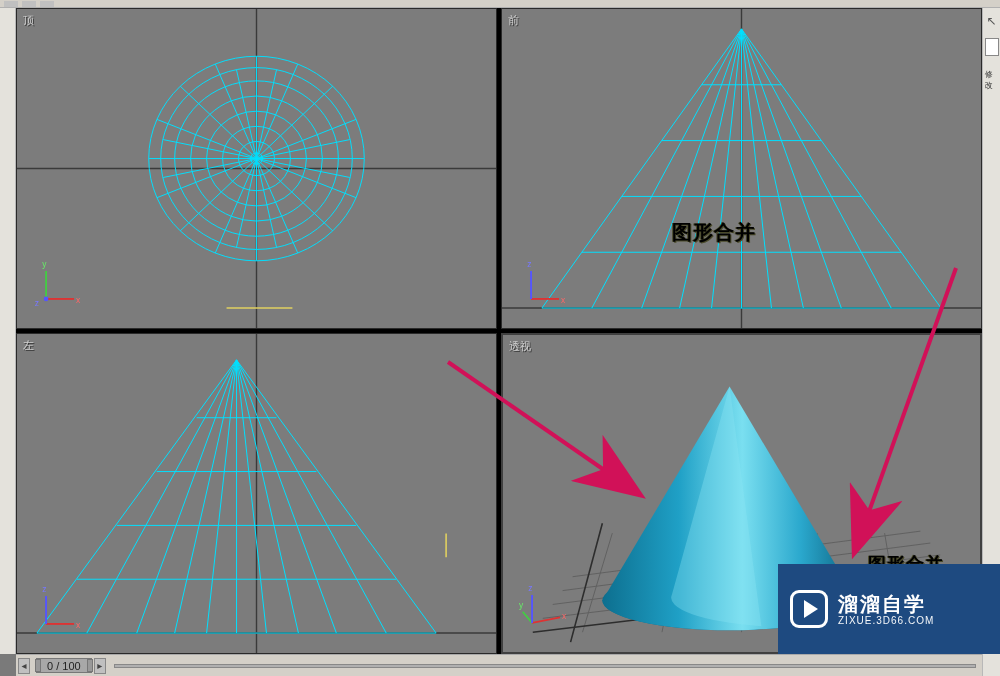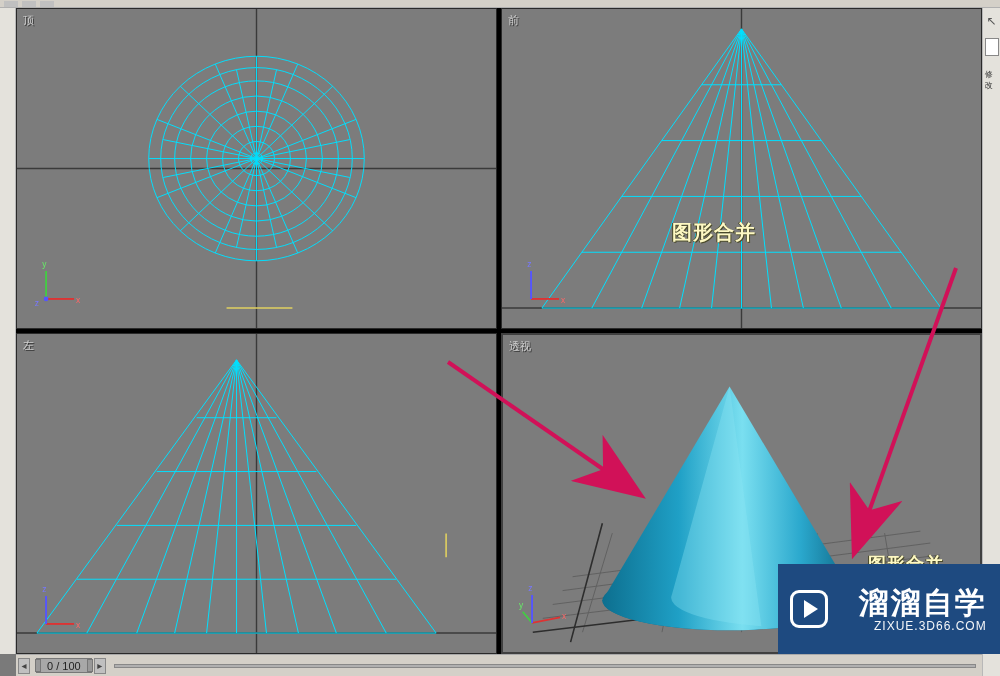--- a/index.html
+++ b/index.html
@@ -42,37 +42,37 @@
     text-shadow: 1px 1px 0 #333; user-select: none;
   }
   .axis-gizmo {
     position: absolute; left: 16px; bottom: 16px; width: 56px; height: 56px; pointer-events: none;
   }
   .grid-dark { stroke: #3a3a3a; stroke-width: 1.4; }
   .wire { fill: none; stroke: #00e0ff; stroke-width: 1; }
   .sel-line { stroke: #e0d060; stroke-width: 1.6; }
 
   .annotation {
-    position: absolute; color: #fef9c3; font-size: 20px; font-weight: 700;
+    position: absolute; color: #000000; font-size: 20px; font-weight: 700;
     text-shadow: 1px 1px 0 #4a4a2a, -1px 0 0 #4a4a2a; letter-spacing: 1px;
   }
 
   .watermark {
     position: absolute; right: 0; bottom: 22px; width: 222px; height: 90px;
     background: #1e4a80; display: flex; align-items: center; gap: 10px;
     padding: 0 12px; z-index: 50;
   }
   .wm-play {
     width: 38px; height: 38px; border: 3px solid #fff; border-radius: 9px;
     display: flex; align-items: center; justify-content: center;
   }
   .wm-play::after { content: ""; border-left: 14px solid #fff; border-top: 9px solid transparent; border-bottom: 9px solid transparent; margin-left: 4px; }
   .wm-text { display: flex; flex-direction: column; color: #fff; }
-  .wm-cn { font-size: 30px; font-weight: 700; letter-spacing: 2px; line-height: 1.1; text-align: right; }
-  .wm-url { font-size: 12px; letter-spacing: 1px; opacity: .95; margin-left: 36px; }
+  .wm-cn { font-size: 20px; font-weight: 700; letter-spacing: 2px; line-height: 1.1; }
+  .wm-url { font-size: 10px; letter-spacing: 1px; opacity: .95; }
 
   .timeline {
     position: absolute; left: 16px; right: 18px; bottom: 0; height: 22px;
     background: #d4d0c8; display: flex; align-items: center; border-top: 1px solid #a9a9a9;
   }
   .tl-scroll { width: 12px; height: 16px; background: #c0c0c0; border: 1px solid #888; margin: 0 2px; display:flex;align-items:center;justify-content:center;font-size:10px;color:#444;}
   .tl-slider {
     background: #a8a8a8; border: 1px solid #777; height: 15px; padding: 0 10px;
     font-size: 11px; color: #222; display: flex; align-items: center; margin-left: 4px; position: relative;
   }

